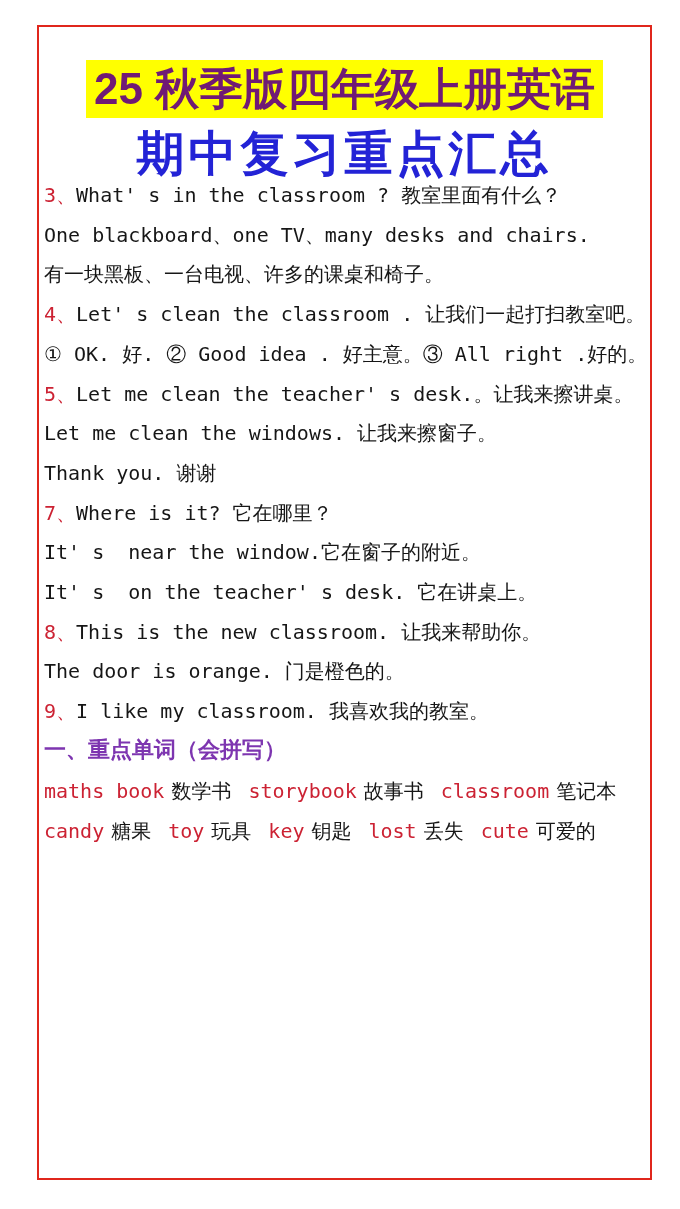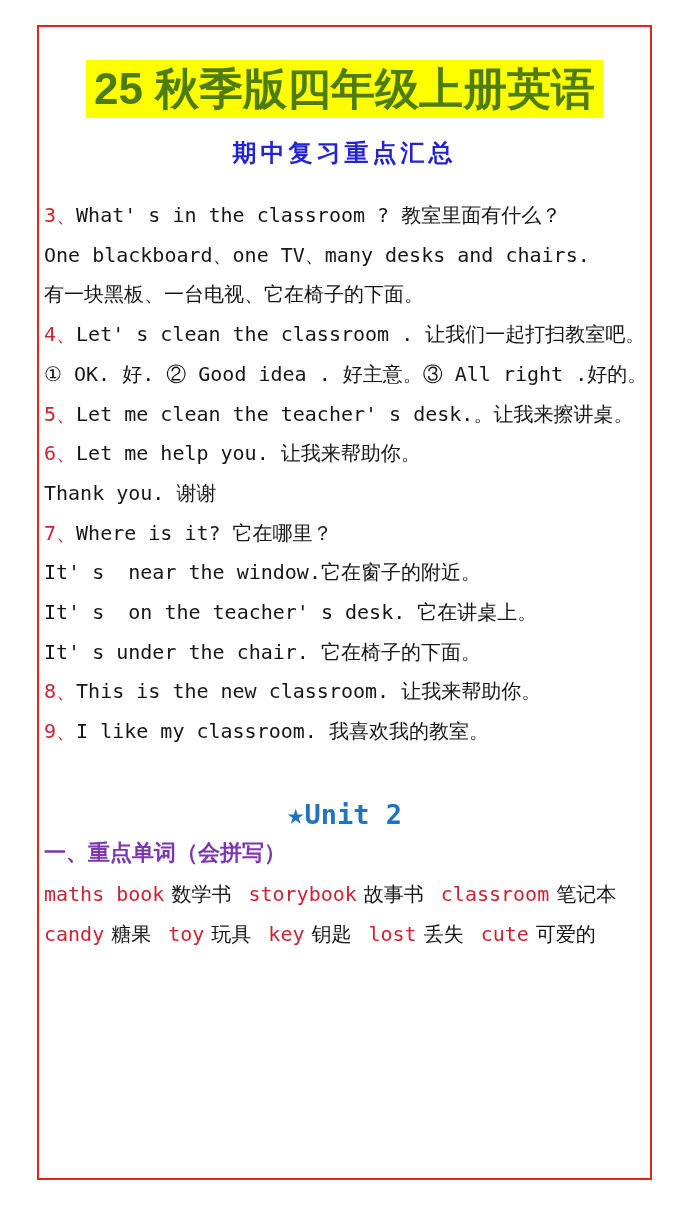--- a/index.html
+++ b/index.html
@@ -24,36 +24,36 @@
     text-align:center;
     line-height:58px;
     white-space:nowrap;
   }
   .title{
     display:inline-block;
     background:var(--highlight-yellow,#ffff00);
     font-family:"Liberation Sans","DejaVu Sans",sans-serif;
     font-weight:bold;
     font-size:44px;
-    color:#4d7c0f;
+    color:#701a75;
     padding:0 8px;
     line-height:58px;
     letter-spacing:0px;
   }
   .subtitle{
     margin-top:2px;
     text-align:center;
     font-family:"DejaVu Serif","Liberation Serif",serif;
     font-weight:bold;
-    font-size:24px;
+    font-size:48px;
     letter-spacing:4px;
     line-height:46px;
     color:var(--subtitle-blue,#2323d6);
   }
-  .qa{margin-top:20px;}
+  .qa{}
   .line{
     line-height:39.7px;
     font-size:20px;
     white-space:pre;
     overflow:hidden;
   }
   .num{color:var(--number-red,#cc2233);}
   .unit-heading{
     margin-top:42px;
     line-height:40px;
@@ -88,35 +88,34 @@
   <div class="frame">
 
     <div class="title-wrap">
       <span class="title">25 秋季版四年级上册英语</span>
     </div>
     <div class="subtitle">期中复习重点汇总</div>
 
     <div class="qa">
       <div class="line"><span class="num">3、</span><span>What' s in the classroom ? 教室里面有什么？</span></div>
       <div class="line"><span class="num"></span><span>One blackboard、one TV、many desks and chairs.</span></div>
-      <div class="line"><span class="num"></span><span>有一块黑板、一台电视、它在椅子的下面。</span></div>
+      <div class="line"><span class="num"></span><span>有一块黑板、一台电视、许多的课桌和椅子。</span></div>
       <div class="line"><span class="num">4、</span><span>Let' s clean the classroom . 让我们一起打扫教室吧。</span></div>
       <div class="line"><span class="num"></span><span>① OK. 好. ② Good idea . 好主意。③ All right .好的。</span></div>
       <div class="line"><span class="num">5、</span><span>Let me clean the teacher' s desk.。让我来擦讲桌。</span></div>
-      <div class="line"><span class="num">6、</span><span>Let me help you. 让我来帮助你。</span></div>
+      <div class="line"><span class="num"></span><span>Let me clean the windows. 让我来擦窗子。</span></div>
       <div class="line"><span class="num"></span><span>Thank you. 谢谢</span></div>
       <div class="line"><span class="num">7、</span><span>Where is it? 它在哪里？</span></div>
       <div class="line"><span class="num"></span><span>It' s  near the window.它在窗子的附近。</span></div>
       <div class="line"><span class="num"></span><span>It' s  on the teacher' s desk. 它在讲桌上。</span></div>
-      <div class="line"><span class="num"></span><span>It' s under the chair. 它在椅子的下面。</span></div>
       <div class="line"><span class="num">8、</span><span>This is the new classroom. 让我来帮助你。</span></div>
+      <div class="line"><span class="num"></span><span>The door is orange. 门是橙色的。</span></div>
       <div class="line"><span class="num">9、</span><span>I like my classroom. 我喜欢我的教室。</span></div>
     </div>
 
-    <div class="unit-heading"><span class="star">★</span><span>Unit 2</span></div>
 
     <div class="sub-heading">一、重点单词（会拼写）</div>
 
 
     <div class="vocab-line"><span class="pair"><span class="en">maths book</span><span class="zh">数学书</span></span><span class="pair"><span class="en">storybook</span><span class="zh">故事书</span></span><span class="pair"><span class="en">classroom</span><span class="zh">笔记本</span></span></div>
 
     <div class="vocab-line"><span class="pair"><span class="en">candy</span><span class="zh">糖果</span></span><span class="pair"><span class="en">toy</span><span class="zh">玩具</span></span><span class="pair"><span class="en">key</span><span class="zh">钥匙</span></span><span class="pair"><span class="en">lost</span><span class="zh">丢失</span></span><span class="pair"><span class="en">cute</span><span class="zh">可爱的</span></span></div>
 
   </div>
 </div>

